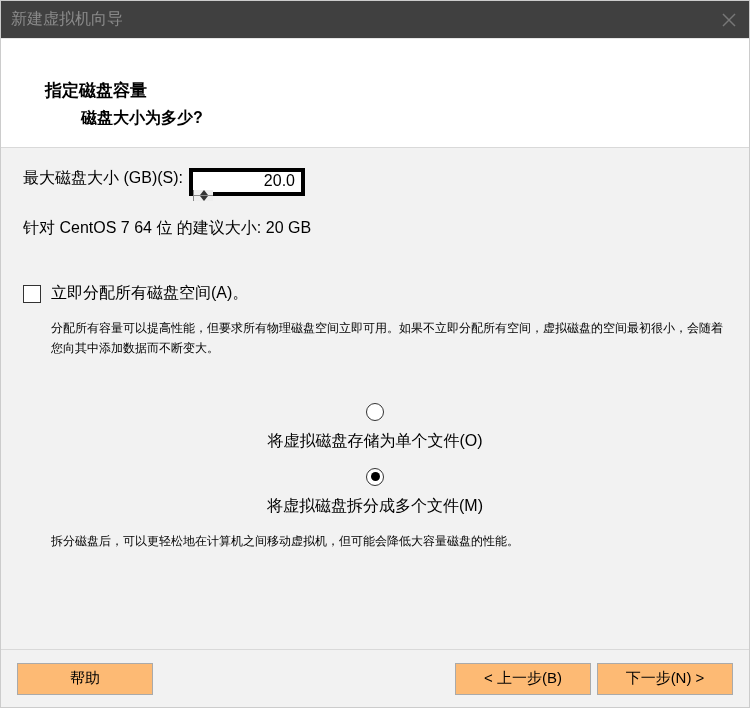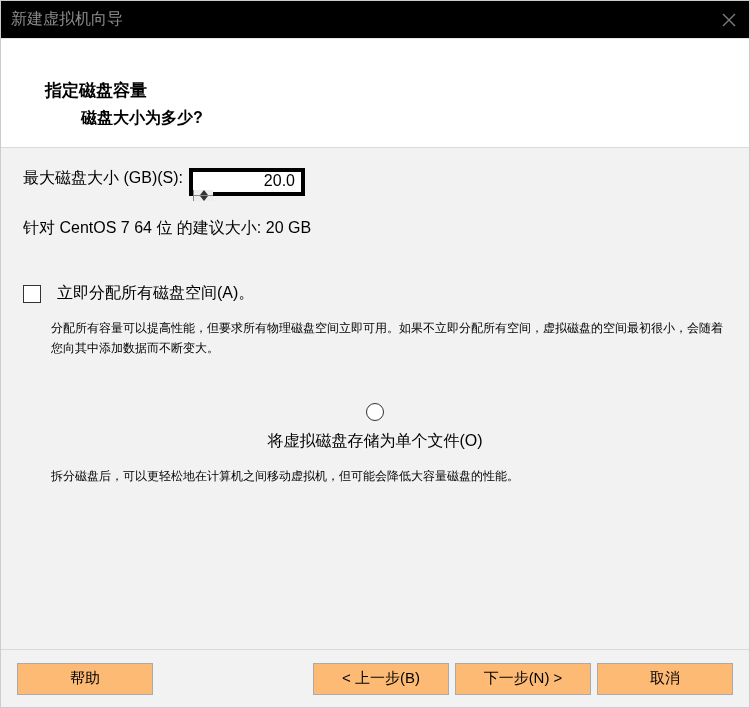--- a/index.html
+++ b/index.html
@@ -1,34 +1,34 @@
 <!DOCTYPE html>
 <html><head>
 <meta charset="utf-8">
 <style>
   * { box-sizing: border-box; margin: 0; padding: 0; }
   html, body { width: 750px; height: 708px; font-family: "Microsoft YaHei", "SimSun", Arial, sans-serif; background: #fff; }
   .window { width: 750px; height: 708px; border: 1px solid #ccc; display: flex; flex-direction: column; background: #fff; }
-  .titlebar { height: 38px; display: flex; align-items: center; padding: 0 10px; background: #000000; border-bottom: 1px solid #e6e6e6; }
+  .titlebar { height: 38px; display: flex; align-items: center; padding: 0 10px; background: #404040; border-bottom: 1px solid #e6e6e6; }
   .titlebar-title { flex: 1; color: #8a8a8a; font-size: 16px; }
   .close-icon { width: 20px; height: 20px; display:flex; align-items:center; justify-content:center; color:#777; cursor:pointer; }
   .header { padding: 14px 24px 18px 24px; background: #fff; }
   .header-title { font-weight: 700; font-size: 17px; color: #000; margin-left: 20px; margin-top: 26px; }
   .header-sub { font-size: 16px; color: #000; margin-top: 6px; margin-left: 56px; font-weight: bold; }
   .content { flex: 1; padding: 20px 22px 8px 22px; background: #f2f2f2; border-top: 1px solid #d9d9d9; }
   .row-size { display: flex; align-items: flex-start; gap: 6px; font-size: 16px; color:#000; }
   .spinner-wrap { display:flex; align-items:stretch; border:4px solid #000000; background:#fff; height:28px;flex-direction:column; }
   .spinner-input { width: 108px; border:none; outline:none; text-align:right; padding:0 6px; font-size:16px; font-family:inherit; }
   .spinner-btns { display:flex; flex-direction:column; width:20px; border-left:1px solid #888; }
   .spin-btn { flex:1; display:flex; align-items:center; justify-content:center; background:#eee; border:none; cursor:pointer; padding:0; }
   .spin-btn:first-child { border-bottom:1px solid #888; }
   .tri-up { width:0;height:0;border-left:4px solid transparent;border-right:4px solid transparent;border-bottom:5px solid #333; }
   .tri-down { width:0;height:0;border-left:4px solid transparent;border-right:4px solid transparent;border-top:5px solid #333; }
   .recommend { margin-top: 22px; font-size:16px; color:#000; }
-  .check-row { display:flex; align-items:center; gap:16px; margin-top: 44px; font-size:16px; }
+  .check-row { display:flex; align-items:center; gap:10px; margin-top: 44px; font-size:16px; }
   .checkbox { width:18px; height:18px; border:1.5px solid #333; background:#fff; cursor:pointer; flex-shrink:0; }
   .desc { margin: 14px 0 0 28px; font-size:12px; color:#000; line-height:1.7; }
   .radio-row { display:flex; align-items:center; gap:10px; margin-top: 16px; font-size:16px;flex-direction:column; }
   .radio-group-top { margin-top: 44px; }
   .radio { width:18px; height:18px; border:1.5px solid #333; border-radius:50%; background:#fff; cursor:pointer; flex-shrink:0; display:flex; align-items:center; justify-content:center; }
   .radio .dot { width:9px; height:9px; border-radius:50%; background:#000; display:none; }
   .radio.selected .dot { display:block; }
   .footer { height: 58px; background:#f2f2f2; border-top:1px solid #d9d9d9; display:flex; align-items:center; padding:0 16px; gap:6px; }
   .footer-spacer { flex:1; }
   .btn { min-width:136px; height:32px; border:1px solid #aaa; background:#fdba74; font-size:15px; font-family:inherit; cursor:pointer; padding:0 10px; }
@@ -76,25 +76,30 @@
       <span class="checkbox"></span>
       <span>立即分配所有磁盘空间(A)。</span>
     </div>
     <div class="desc">分配所有容量可以提高性能，但要求所有物理磁盘空间立即可用。如果不立即分配所有空间，虚拟磁盘的空间最初很小，会随着您向其中添加数据而不断变大。</div>
 
     <div class="radio-row radio-group-top">
       <span class="radio"></span>
       <span>将虚拟磁盘存储为单个文件(O)</span>
     </div>
 
+    <div class="radio-row">
+      <span class="radio selected">
+          <span class="dot"></span>
+        </span>
+      <span>将虚拟磁盘拆分成多个文件(M)</span>
+    </div>
     <div class="desc">拆分磁盘后，可以更轻松地在计算机之间移动虚拟机，但可能会降低大容量磁盘的性能。</div>
 
   </div>
 
   <div class="footer">
     <button class="btn">帮助</button>
     <span class="footer-spacer"></span>
     <button class="btn">&lt; 上一步(B)</button>
     <button class="btn">下一步(N) &gt;</button>
-    <button class="btn">取消</button>
   </div>
 
 </div>
 
 </body></html>

